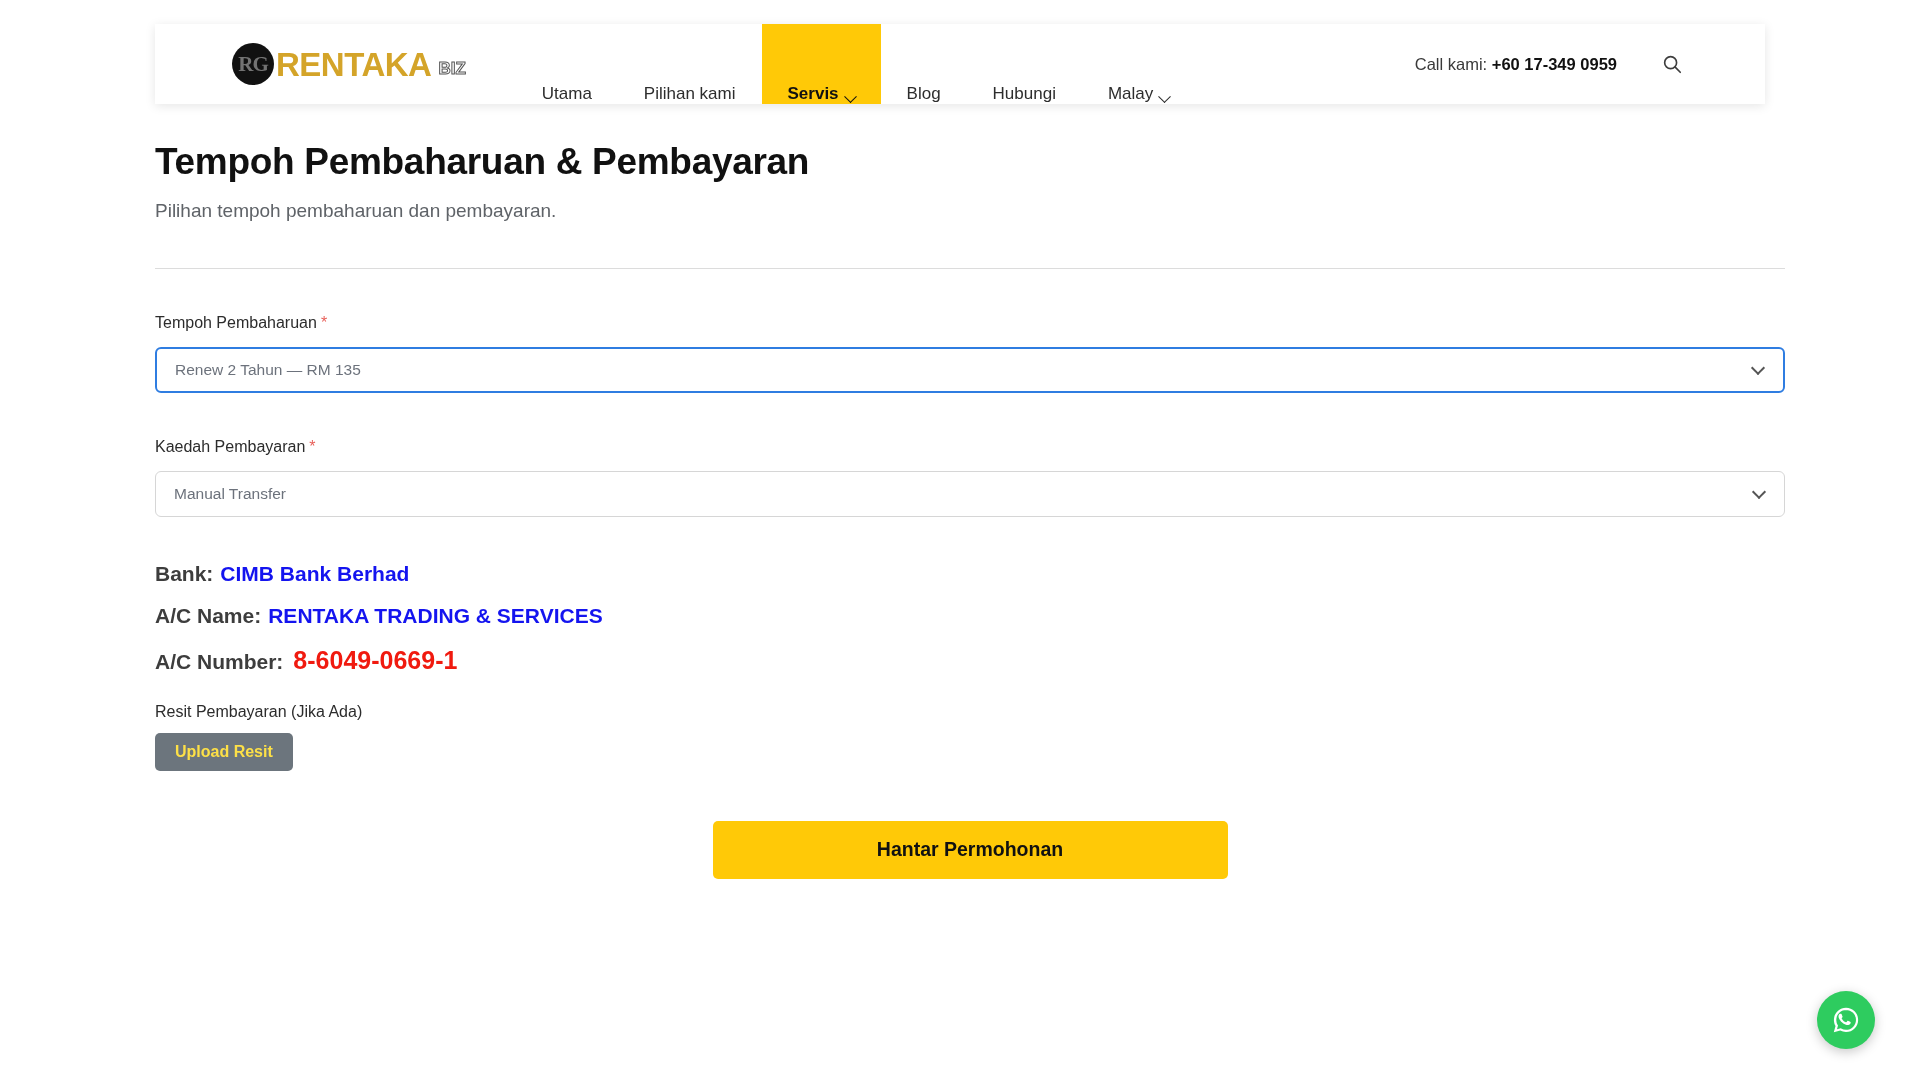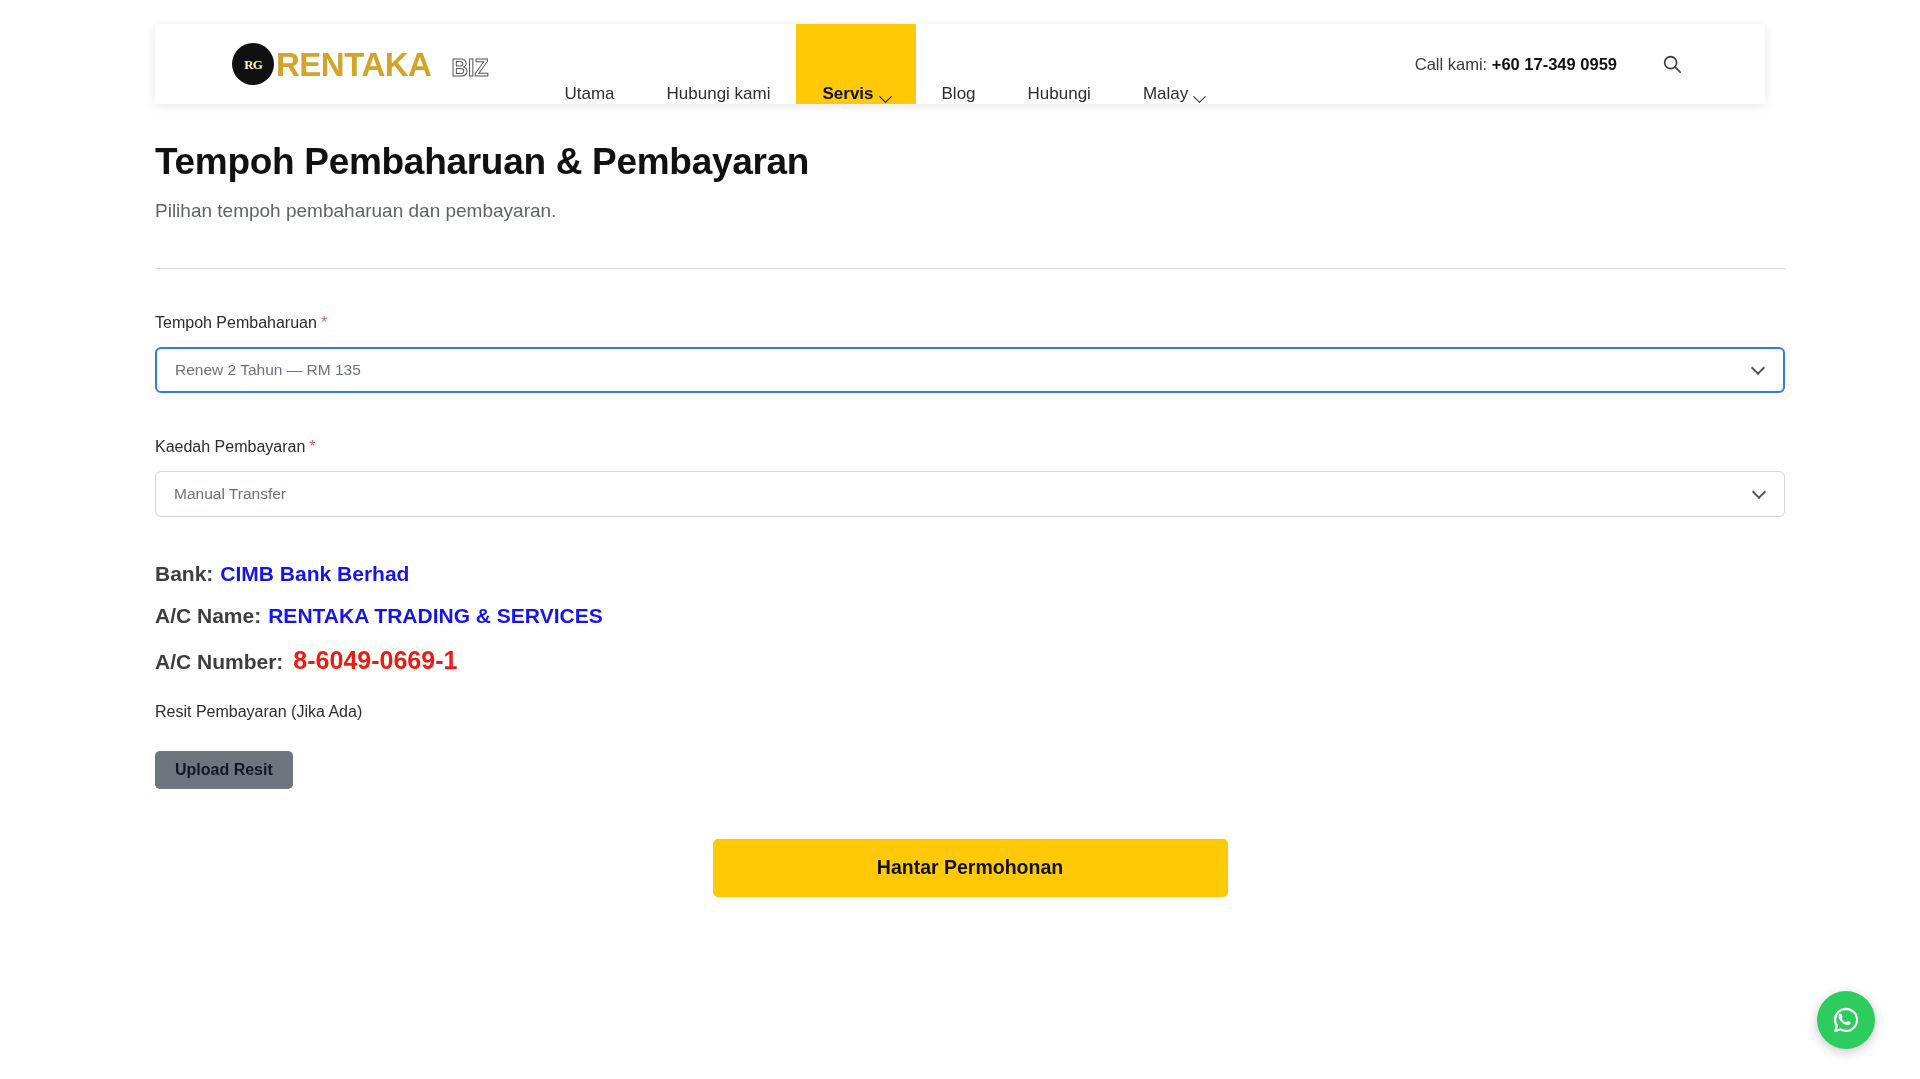--- a/index.html
+++ b/index.html
@@ -43,43 +43,43 @@
     height: 42px;
     border-radius: 50%;
     background: #111111;
     display: flex;
     align-items: center;
     justify-content: center;
     flex-shrink: 0;
   }
   .logo-badge-text {
     font-family: "Liberation Serif", serif;
-    font-size: 13px;
-    font-weight: 700;
-    color: #fef9c3;
+    font-size: 21px;
+    font-weight: 700;
+    color: #737373;
     letter-spacing: -1px;
     line-height: 1;
   }
   .logo-word {
     font-family: Liberation Sans, sans-serif;
     font-size: 33px;
     font-weight: 700;
     color: #d4a429;
     letter-spacing: -0.5px;
     margin-left: 2px;
     line-height: 1;
   }
   .logo-biz {
     font-family: "Liberation Sans", sans-serif;
-    font-size: 23px;
+    font-size: 17px;
     font-weight: 700;
     color: #ffffff;
     -webkit-text-stroke: 1px #555;
     letter-spacing: 0px;
-    margin-left: 20px;
+    margin-left: 7px;
     margin-top: 9px;
     line-height: 1;
   }
 
   .nav {
     display: flex;
     align-items: stretch;
     height: 80px;
     margin-left: 50px;
   }
@@ -205,28 +205,28 @@
     font-weight: 700;
     margin-left: 10px;
   }
 
   .upload-label {
     margin-top: 18px;
     font-size: 16px;
     color: #2c2c2c;
   }
   .upload-btn {
-    margin-top: 30px;
+    margin-top: 12px;
     display: inline-flex;
     align-items: center;
     justify-content: center;
     height: 38px;
     padding: 0 20px;
     background: #6c757d;
-    color: #0f172a;
+    color: #fde047;
     font-size: 16px;
     font-weight: 600;
     border: none;
     border-radius: 5px;
     cursor: pointer;
   }
 
   .submit-wrap {
     margin-top: 50px;
     display: flex;
@@ -274,21 +274,21 @@
       </div>
       <span class="logo-word">RENTAKA</span>
       <span class="logo-biz">BIZ</span>
     </div>
 
     <nav class="nav">
       <div class="nav-item">
         <span>Utama</span>
       </div>
       <div class="nav-item">
-        <span>Hubungi kami</span>
+        <span>Pilihan kami</span>
       </div>
       <div class="nav-item active">
         <span>Servis</span>
         <span class="nav-caret"></span>
       </div>
       <div class="nav-item">
         <span>Blog</span>
       </div>
       <div class="nav-item">
         <span>Hubungi</span>

